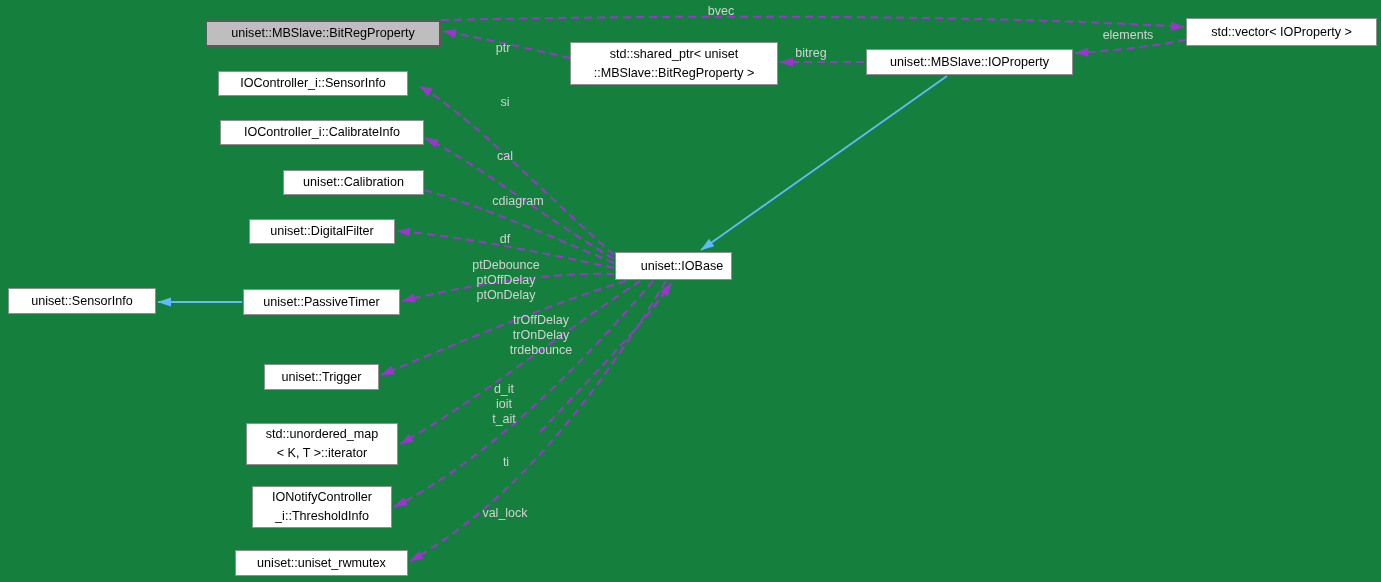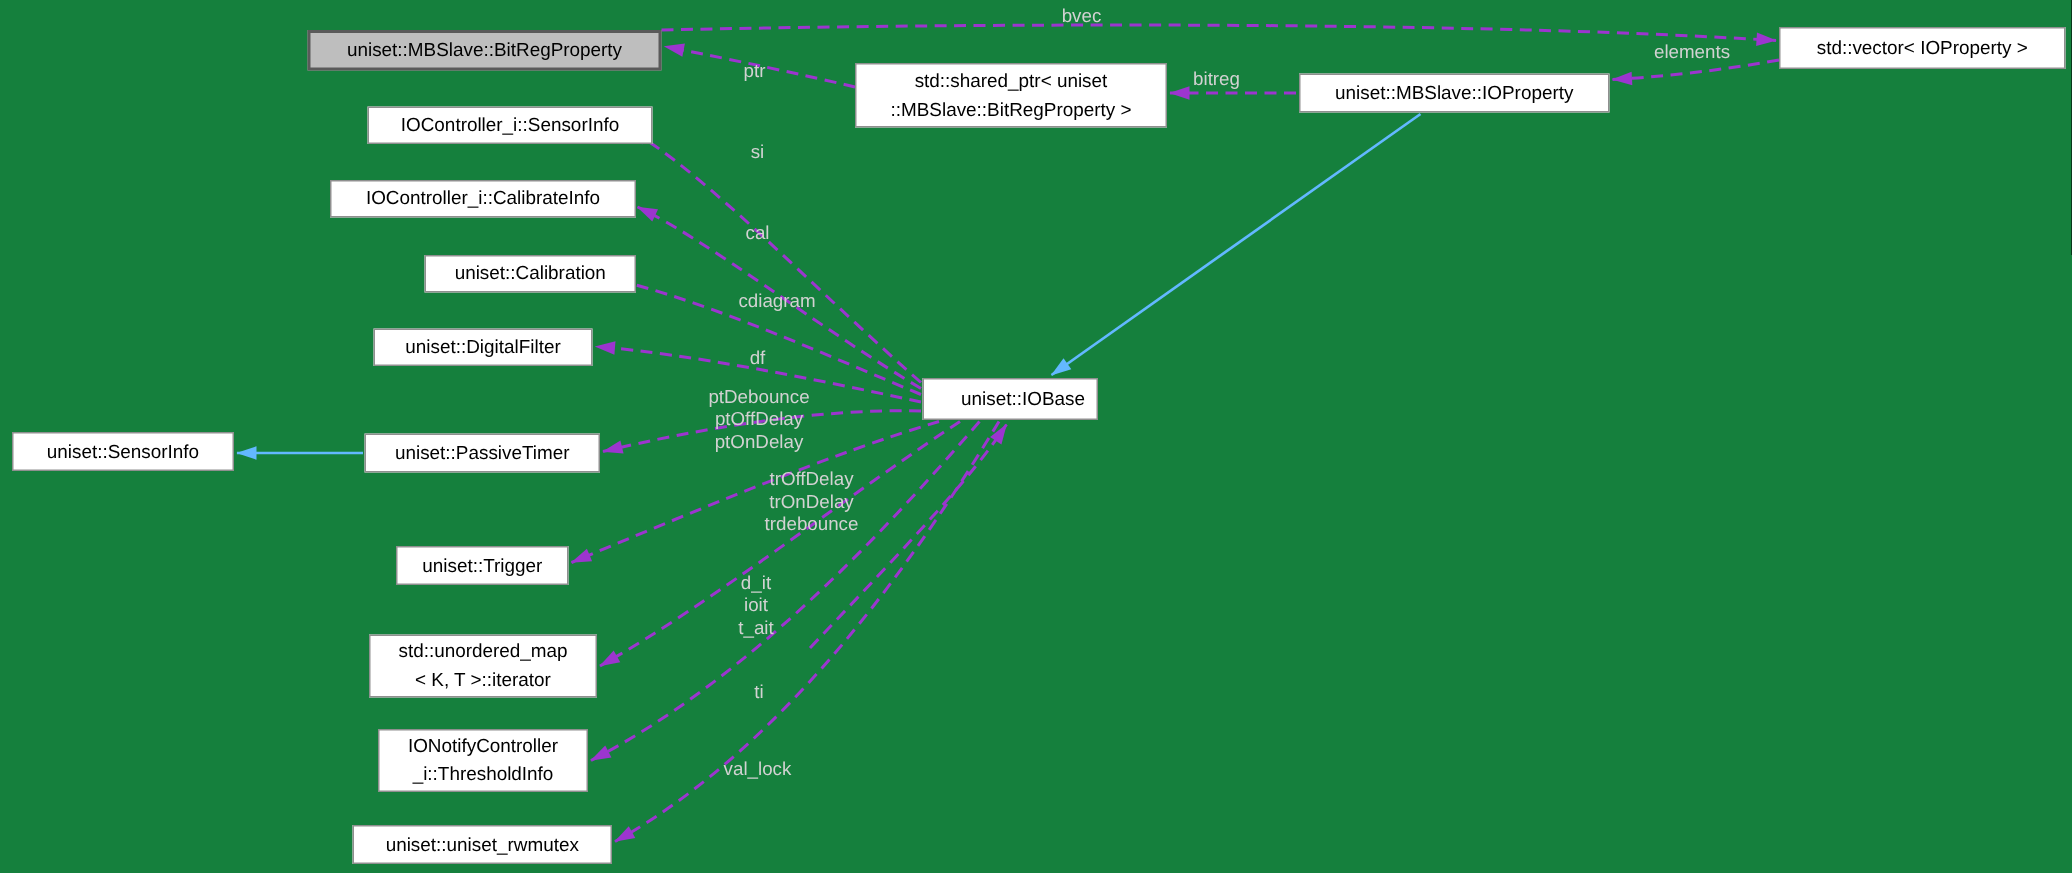--- a/index.html
+++ b/index.html
@@ -95,21 +95,21 @@
 t_ait</div>
       <div class="edge-label" style="left: 506px; top: 462px;">ti</div>
       <div class="edge-label" style="left: 505px; top: 513px;">val_lock</div>
     </div>
   <div id="nodes">
       <div class="node selected" style="left: 205px; top: 20px; width: 236px; height: 27px;">uniset::MBSlave::BitRegProperty</div>
       <div class="node" style="left: 570px; top: 42px; width: 208px; height: 43px;">std::shared_ptr&lt; uniset
 ::MBSlave::BitRegProperty &gt;</div>
       <div class="node" style="left: 866px; top: 49px; width: 207px; height: 26px;">uniset::MBSlave::IOProperty</div>
       <div class="node" style="left: 1186px; top: 18px; width: 191px; height: 28px;">std::vector&lt; IOProperty &gt;</div>
-      <div class="node" style="left: 245px; top: 71px; width: 190px; height: 25px;">IOController_i::SensorInfo</div>
+      <div class="node" style="left: 218px; top: 71px; width: 190px; height: 25px;">IOController_i::SensorInfo</div>
       <div class="node" style="left: 220px; top: 120px; width: 204px; height: 25px;">IOController_i::CalibrateInfo</div>
       <div class="node" style="left: 252px; top: 170px; width: 141px; height: 25px; margin-left: 31px;">uniset::Calibration</div>
       <div class="node" style="left: 249px; top: 219px; width: 146px; height: 25px;">uniset::DigitalFilter</div>
       <div class="node" style="left: 8px; top: 288px; width: 148px; height: 26px;">uniset::SensorInfo</div>
       <div class="node" style="left: 243px; top: 289px; width: 157px; height: 26px;">uniset::PassiveTimer</div>
       <div class="node" style="left: 264px; top: 364px; width: 115px; height: 26px;">uniset::Trigger</div>
       <div class="node" style="left: 246px; top: 423px; width: 152px; height: 42px;">std::unordered_map
 &lt; K, T &gt;::iterator</div>
       <div class="node" style="left: 252px; top: 486px; width: 140px; height: 42px;">IONotifyController
 _i::ThresholdInfo</div>

